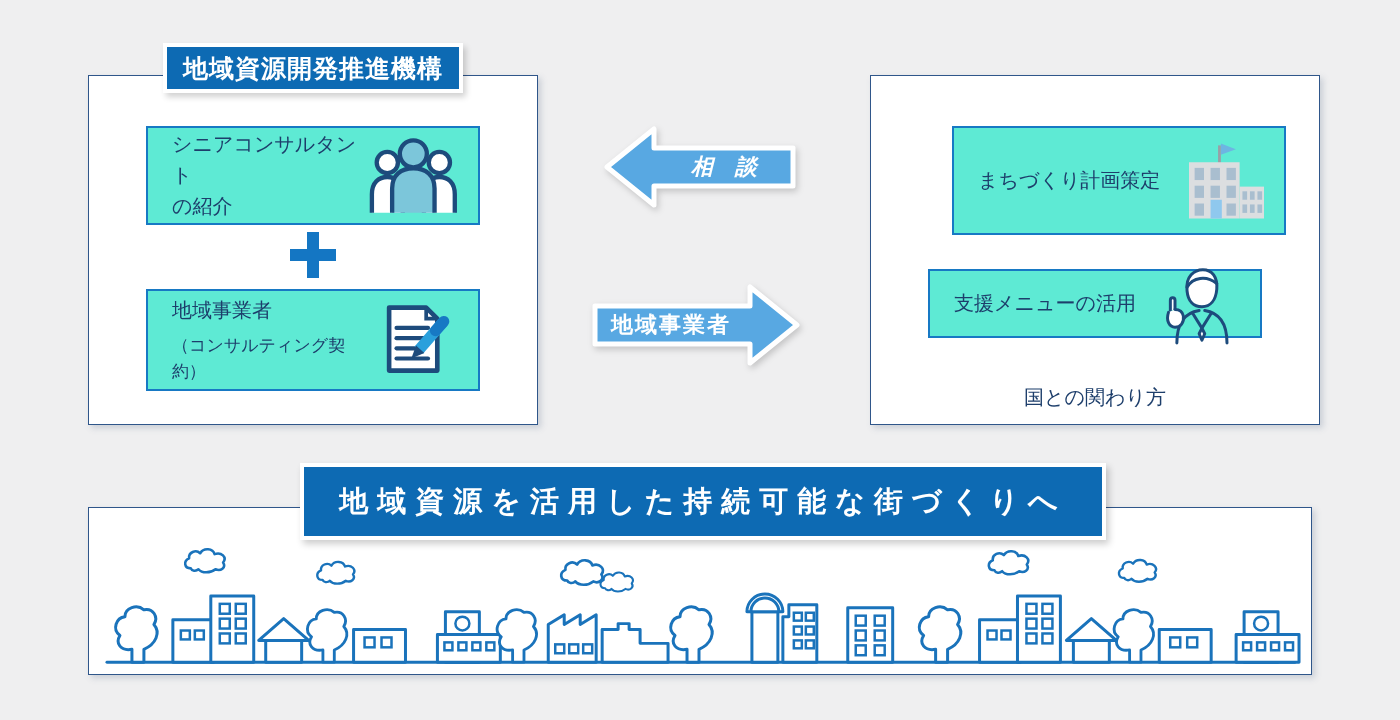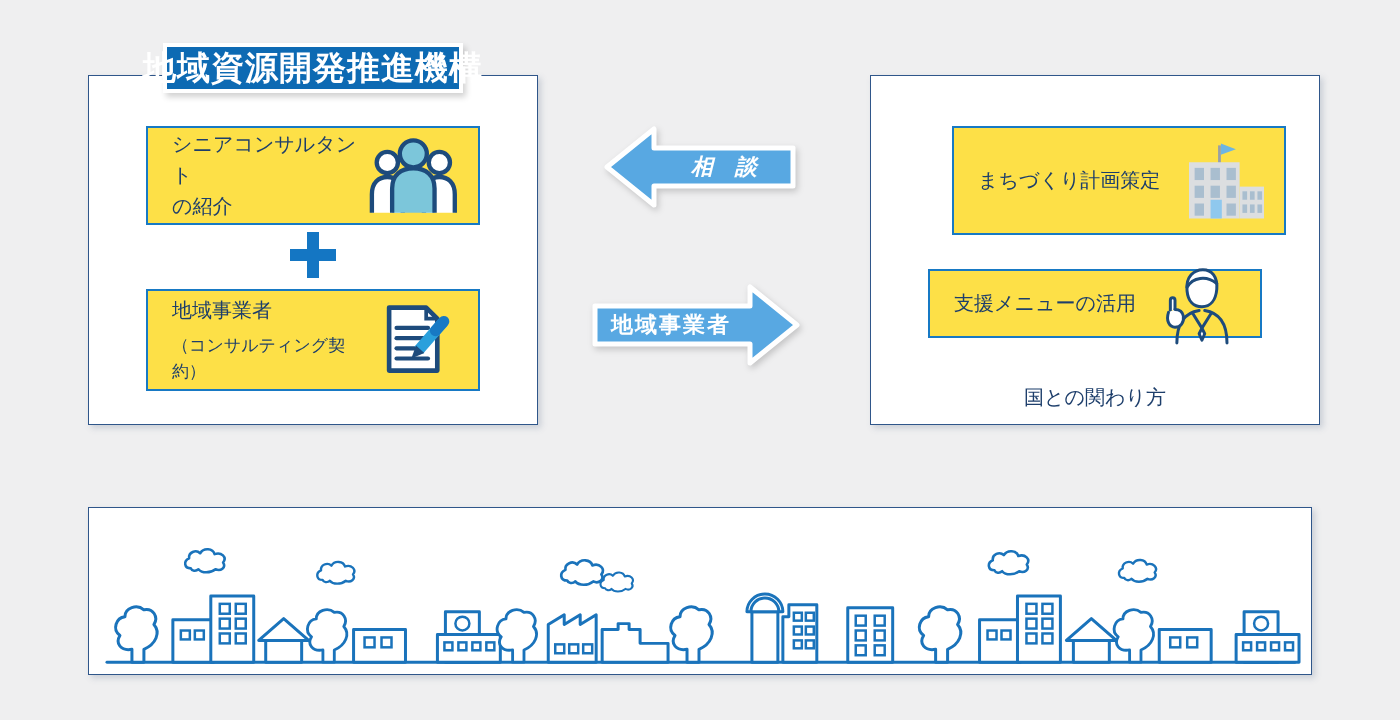--- a/index.html
+++ b/index.html
@@ -15,31 +15,31 @@
     position:absolute;width:450px;height:350px;background:#fff;
     border:1.5px solid #2f568a;box-sizing:border-box;
     box-shadow:3px 3px 6px rgba(90,110,140,.25);
   }
   #panel-left{left:88px;top:75px;}
   #panel-right{left:870px;top:75px;}
 
   .tab{
     position:absolute;left:50%;transform:translateX(-50%);top:-33px;
     height:50px;box-sizing:border-box;border:4px solid #fff;
-    background:#0d6ab3;color:#fff;font-weight:bold;font-size:33px;
+    background:#0d6ab3;color:#fff;font-weight:bold;font-size:25px;
     display:flex;align-items:center;justify-content:center;
     box-shadow:3px 4px 6px rgba(0,0,0,.18);white-space:nowrap;
     letter-spacing:1px;z-index:3;
   }
   #tab-left{width:300px;}
   #tab-right{width:302px;letter-spacing:20px;padding-left:20px;}
 
   .card{
     position:absolute;left:57px;width:334px;box-sizing:border-box;
-    background:#fde047;border:2px solid #1779c4;
+    background:#5eead4;border:2px solid #1779c4;
     display:flex;align-items:center;justify-content:space-between;
     padding:0 20px 0 24px;
   }
   .card-label{color:#1d3e6b;font-size:20px;line-height:1.55;}
   .card-sub{color:#1d3e6b;font-size:17px;margin-top:7px;}
 
   #card-consultant{top:50px;height:99px;}
   #card-business{top:213px;height:102px;}
   #card-plan{top:50px;height:109px;margin-left:24px;}
   #card-support{top:193px;height:69px;}
@@ -188,20 +188,21 @@
           <path d="M43,70 L40,76 L43,83 L46,76 Z" fill="#fff"></path>
           <path d="M9,51 V40 C9,36.5 14,36.5 14,40 V50" fill="#fff"></path>
           <path d="M7,53 C4,62 8,69 14,69 C20,69 24,64 23,57 C22,52 19,50 14,50" fill="#fff"></path>
         </g>
       </svg>
     </div>
 
     <div id="caption-right">国との関わり方</div>
   </section>
 
+  <div id="banner">地域資源を活用した持続可能な街づくりへ</div>
 
   <div id="bottom-box">
     <svg viewBox="0 0 1224 168" preserveAspectRatio="none">
       <defs>
         <g id="sk-tree">
           <path class="sk" d="M-6,0 L-6,-13 C-17,-11 -23,-19 -18,-27 C-26,-33 -22,-45 -13,-46 C-13,-55 -1,-59 6,-53 C15,-55 21,-46 16,-38 C23,-30 18,-18 6,-13 L6,0 Z"></path>
         </g>
         <g id="sk-cloud">
           <path class="sk" d="M-20,6 C-28,6 -29,-3 -22,-6 C-23,-13 -14,-17 -9,-12 C-5,-19 6,-18 8,-11 C16,-14 23,-7 18,-1 C22,5 15,10 9,7 C3,12 -7,12 -11,7 C-14,10 -19,9 -20,6 Z"></path>
         </g>

